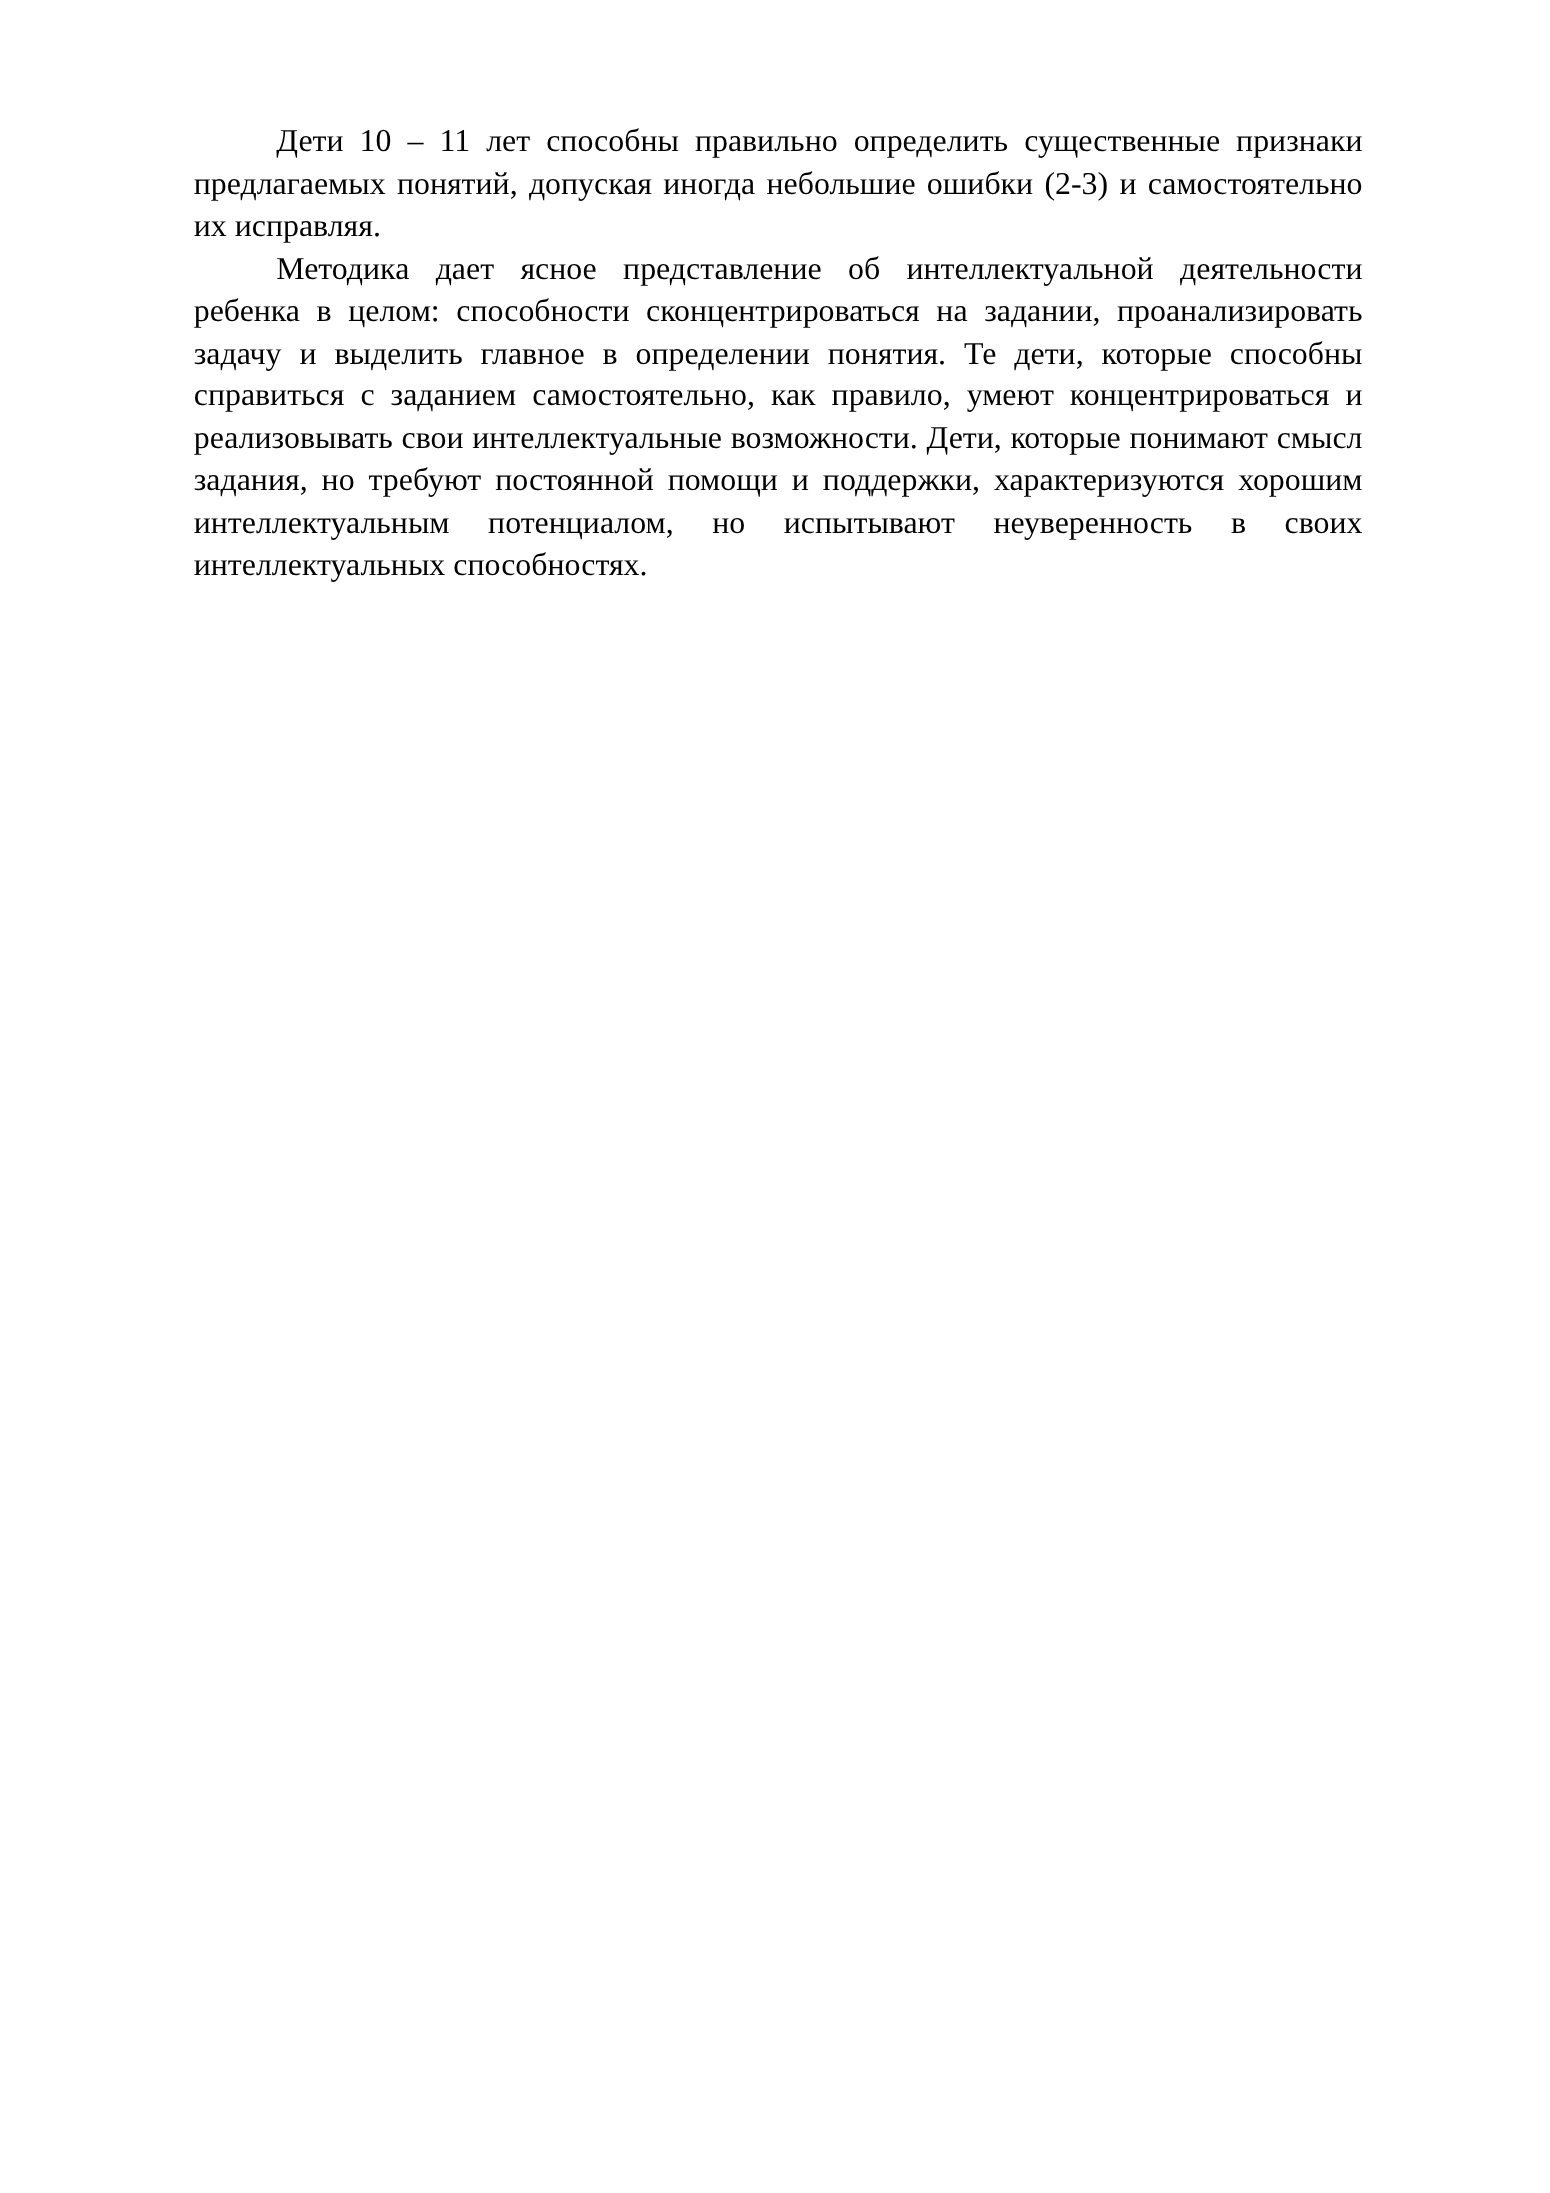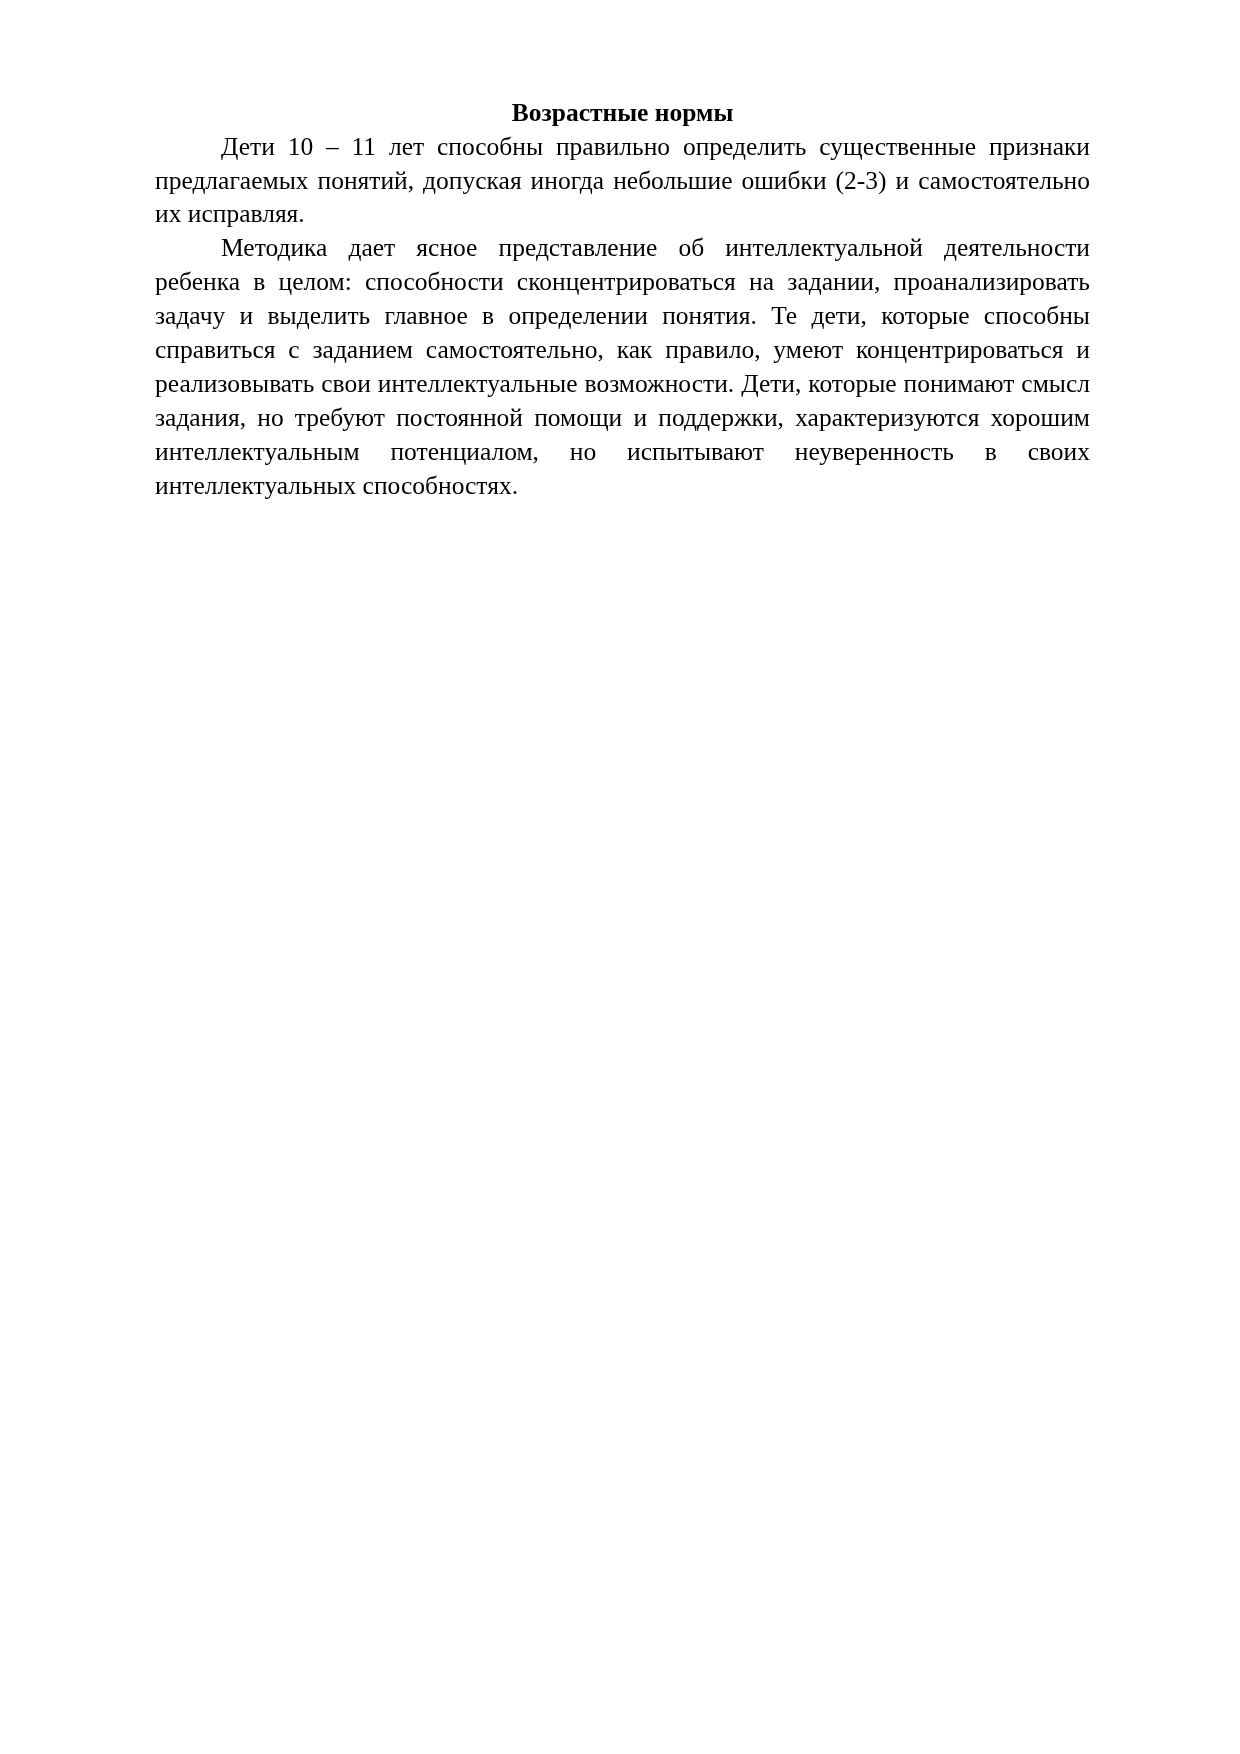--- a/index.html
+++ b/index.html
@@ -46,21 +46,20 @@
   p.para.nogap {
     margin-top: 0;
   }
 </style>
 </head>
 <body>
 
 <div class="page">
   <div class="doc-body">
 
-    <h1 class="section-heading">Возрастные нормы</h1>
 
 
     <p class="para nogap">Дети 10 – 11 лет способны правильно определить существенные признаки предлагаемых понятий, допуская иногда небольшие ошибки (2-3) и самостоятельно их исправляя.</p>
 
 
     <p class="para">Методика дает ясное представление об интеллектуальной деятельности ребенка в целом: способности сконцентрироваться на задании, проанализировать задачу и выделить главное в определении понятия. Те дети, которые способны справиться с заданием самостоятельно, как правило, умеют концентрироваться и реализовывать свои интеллектуальные возможности. Дети, которые понимают смысл задания, но требуют постоянной помощи и поддержки, характеризуются хорошим интеллектуальным потенциалом, но испытывают неуверенность в своих интеллектуальных способностях.</p>
 
   </div>
 </div>
 

